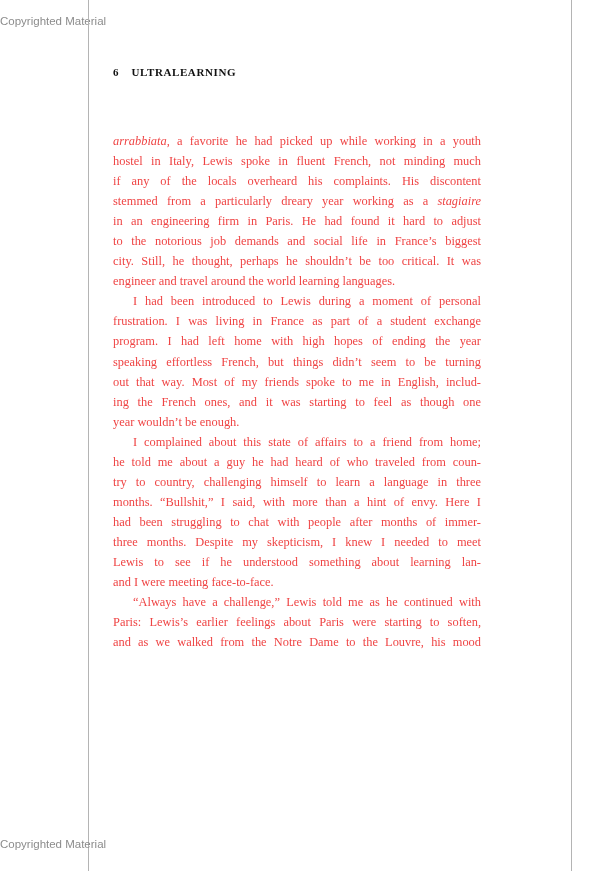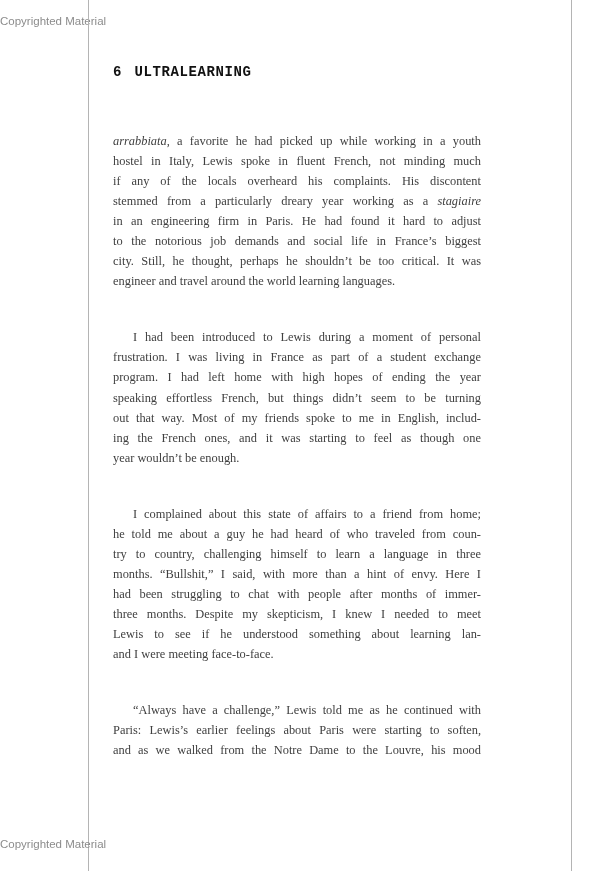--- a/index.html
+++ b/index.html
@@ -32,46 +32,46 @@
   .copyright.top    { top: 15px; }
   .copyright.bottom { top: 838px; }
   .content {
     position: absolute;
     left: 113px;
     top: 66px;
     width: 368px;
     color: #1b1b1b;
   }
   .running-head {
-    font-family: Liberation Mono, monospace;
+    font-family: Liberation Serif, serif;
     font-weight: bold;
-    font-size: 14px;
+    font-size: 11px;
     letter-spacing: 0.6px;
     color: #111111;
     height: 13px;
     line-height: 13px;
   }
   .running-head .pgnum { margin-right: 13px; letter-spacing: 0; }
   .body-text {
     margin-top: 52px;
     font-size: 12.4px;
     line-height: 20.05px;
-    color: #404040;
+    color: #ef4444;
   }
   .para { margin: 0; padding: 0; }
   .line {
     text-align: justify;
     text-align-last: justify;
     white-space: normal;
     hyphens: none;
     height: 20.05px;
     overflow: visible;
   }
   .line.last { text-align-last: left; }
-  .para.indent .line:first-child { padding-left: 20px; margin-top: 36px; }
+  .para.indent .line:first-child { padding-left: 20px; }
 </style>
 </head>
 <body>
 
 <div class="page">
 
   <div class="copyright top">Copyrighted Material</div>
 
   <div class="edge-line left"></div>
   <div class="edge-line right"></div>

